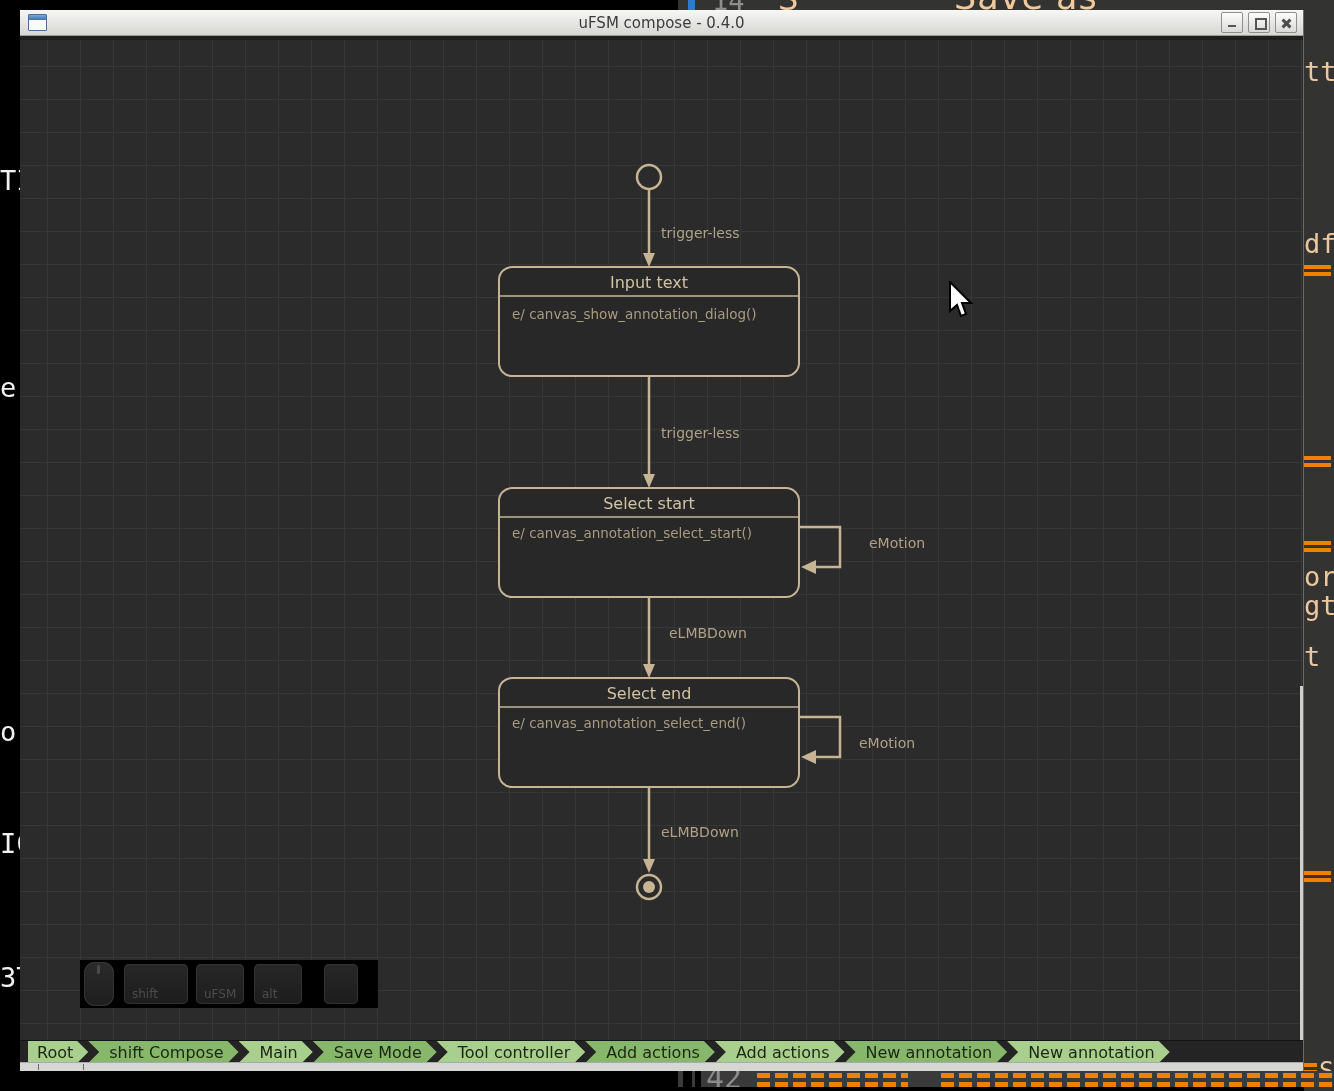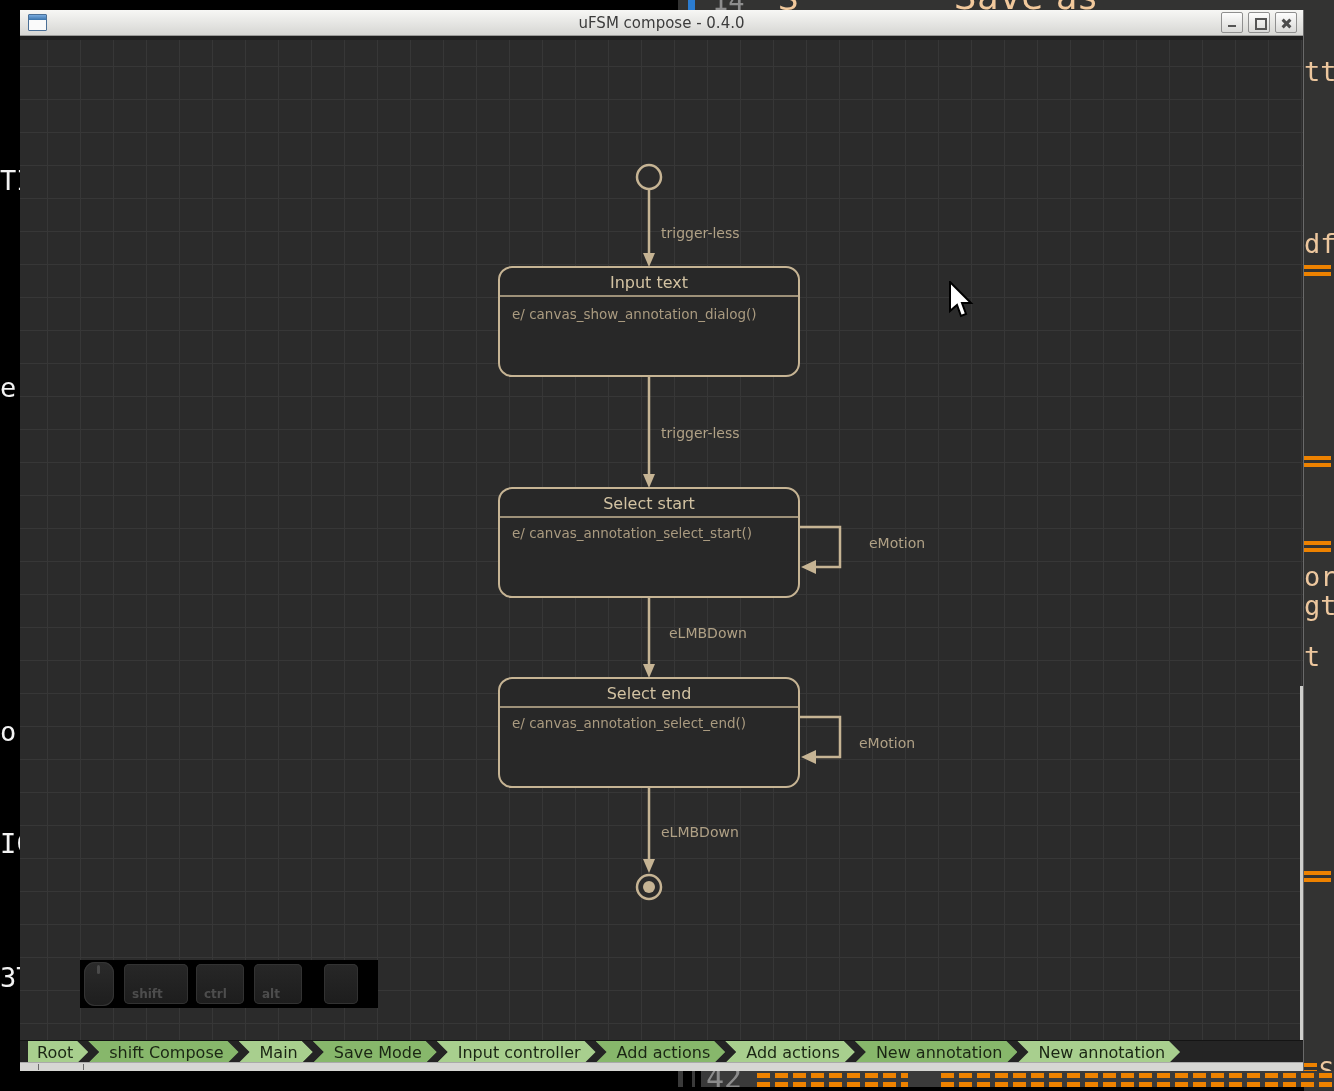--- a/index.html
+++ b/index.html
@@ -63,21 +63,21 @@
   .canvas::before { content:""; position:absolute; left:0; right:0; top:0; height:4px; background:#1f1f1f; }
   .diagram-svg { position:absolute; left:0; top:0; }
 
   
   .mod-panel { position:absolute; left:60px; top:924px; width:298px; height:48px; background:#000; }
   .mouse-ind { position:absolute; left:4px; top:2px; width:30px; height:44px; border-radius:11px;
       background:linear-gradient(#2a2a2a,#1e1e1e); box-shadow:inset 0 0 0 1px #343434; }
   .mouse-ind::before { content:""; position:absolute; left:13px; top:3px; width:3px; height:9px; background:#4a4a4a; border-radius:2px; }
   .key-ind { position:absolute; top:4px; height:40px; border-radius:5px;
       background:linear-gradient(#272727,#1d1d1d); box-shadow:inset 0 0 0 1px #323232; }
-  .key-ind span { position:absolute; left:8px; bottom:3px; font-size:12px; font-weight:bold; color:#4d4d4d; }
+  .key-ind span { position:absolute; left:8px; bottom:3px; font-size:12px; font-weight:normal; color:#4d4d4d; }
   .key-shift { left:44px; width:64px; } .key-ctrl { left:116px; width:48px; }
   .key-alt { left:174px; width:48px; } .key-blank { left:244px; width:34px; }
 
   
   .vscroll-thumb { position:absolute; right:0; top:650px; width:3px; height:354px; background:#cfcfcc; }
 
   
   .breadcrumbs { flex:0 0 22px; height:22px; background:#242424; border-top:1px solid #141414;
       display:flex; align-items:stretch; overflow:hidden; }
   .crumb { display:flex; align-items:center; padding:0 15px 0 21px; margin-right:-8px;
@@ -218,37 +218,37 @@
         <circle cx="629" cy="851" r="6" fill="#c6b494"></circle>
       </g>
     </svg>
 
     <div class="mod-panel">
       <div class="mouse-ind"></div>
       <div class="key-ind key-shift">
         <span>shift</span>
       </div>
       <div class="key-ind key-ctrl">
-        <span>ctrl</span>
+        <span>uFSM</span>
       </div>
       <div class="key-ind key-alt">
         <span>alt</span>
       </div>
       <div class="key-ind key-blank"></div>
     </div>
 
     <div class="vscroll-thumb"></div>
   </div>
 
   <div class="breadcrumbs">
     <div class="crumb light">Root</div>
     <div class="crumb dark">shift Compose</div>
     <div class="crumb light">Main</div>
     <div class="crumb dark">Save Mode</div>
-    <div class="crumb light">Input controller</div>
+    <div class="crumb light">Tool controller</div>
     <div class="crumb dark">Add actions</div>
     <div class="crumb light">Add actions</div>
     <div class="crumb dark">New annotation</div>
     <div class="crumb light">New annotation</div>
   </div>
 
   <div class="hscroll">
     <div class="tick" style="left:18px"></div>
     <div class="tick" style="left:63px"></div>
   </div>

